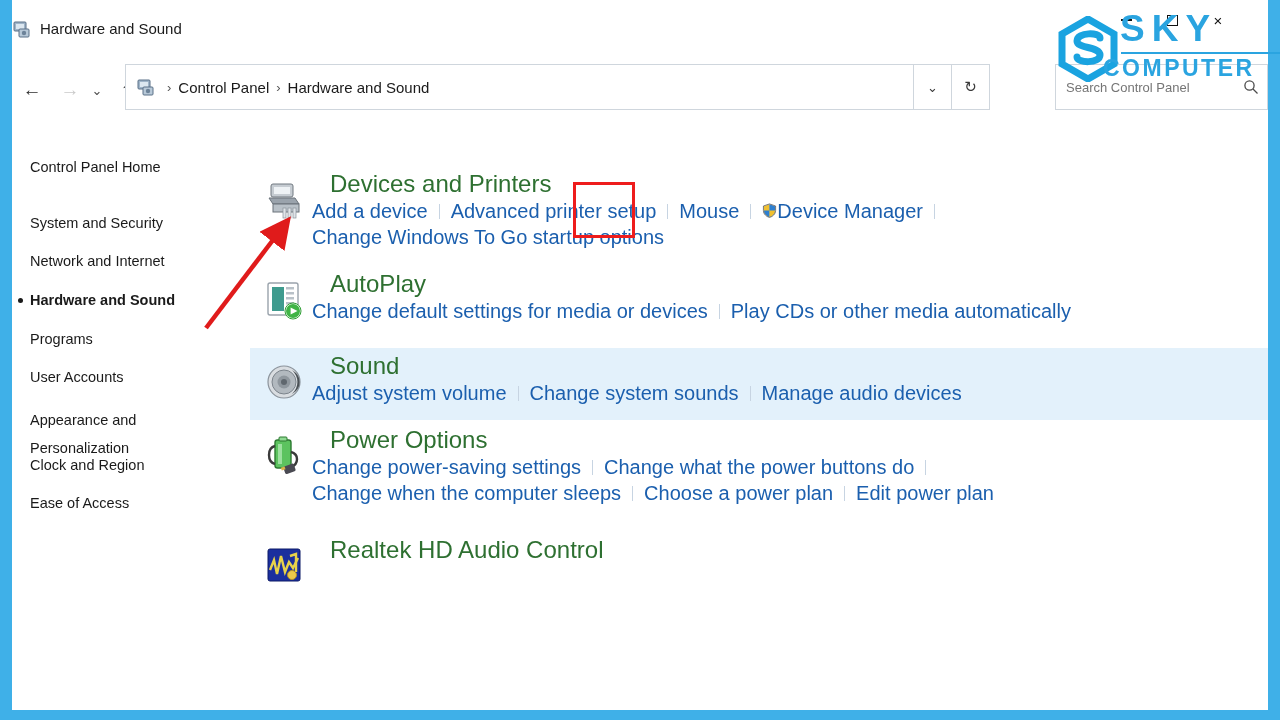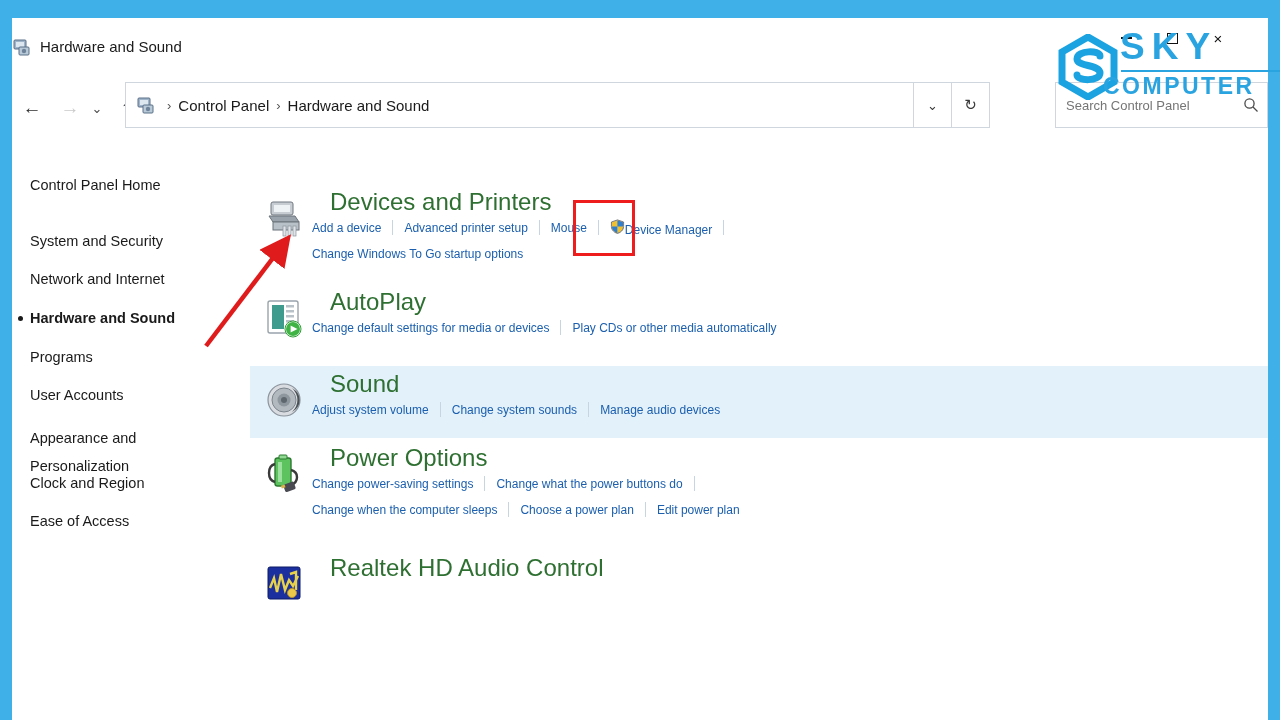--- a/index.html
+++ b/index.html
@@ -8,21 +8,20 @@
     font-family: "Liberation Sans", sans-serif;
     background: #3fb0e8;
     overflow: hidden;
   }
   #screen { position: relative; width: 1280px; height: 720px; background: #3fb0e8; }
 
   
   #window {
     position: absolute; left: 12px; top: 0; width: 1256px; height: 534px;
     background: #000000;
-    margin-top: 18px;
   }
 
   
   #titlebar {
     position: absolute; left: 0; top: 0; width: 1256px; height: 58px;
     background: #ffffff;
   }
   #title-icon { position: absolute; left: 0px; top: 19px; width: 20px; height: 20px; }
   #title-text {
     position: absolute; left: 28px; top: 20px;
@@ -108,21 +107,21 @@
   .cat-hl { background: #e3f1fb; }
   .cat-icon { position: absolute; left: 12px; top: 12px; width: 44px; height: 44px; }
   .cat-title {
     position: absolute; left: 80px; top: 4px;
     font-size: 24px; color: #2e7031; white-space: nowrap;
   }
   .cat-links { position: absolute; left: 62px; }
   .cat-links.row1 { top: 34px; }
   .cat-links.row2 { top: 60px; }
   .clink {
-    font-size: 12px; color: #1b5fae; text-decoration: none; white-space: nowrap;
+    font-size: 20px; color: #1b5fae; text-decoration: none; white-space: nowrap;
     display: inline-block; vertical-align: middle;
   }
   .csep {
     display: inline-block; vertical-align: middle;
     width: 1px; height: 15px; background: #c7d4e2; margin: 0 11px;
   }
 
   
   #redbox {
     position: absolute; left: 561px; top: 182px; width: 62px; height: 56px;

